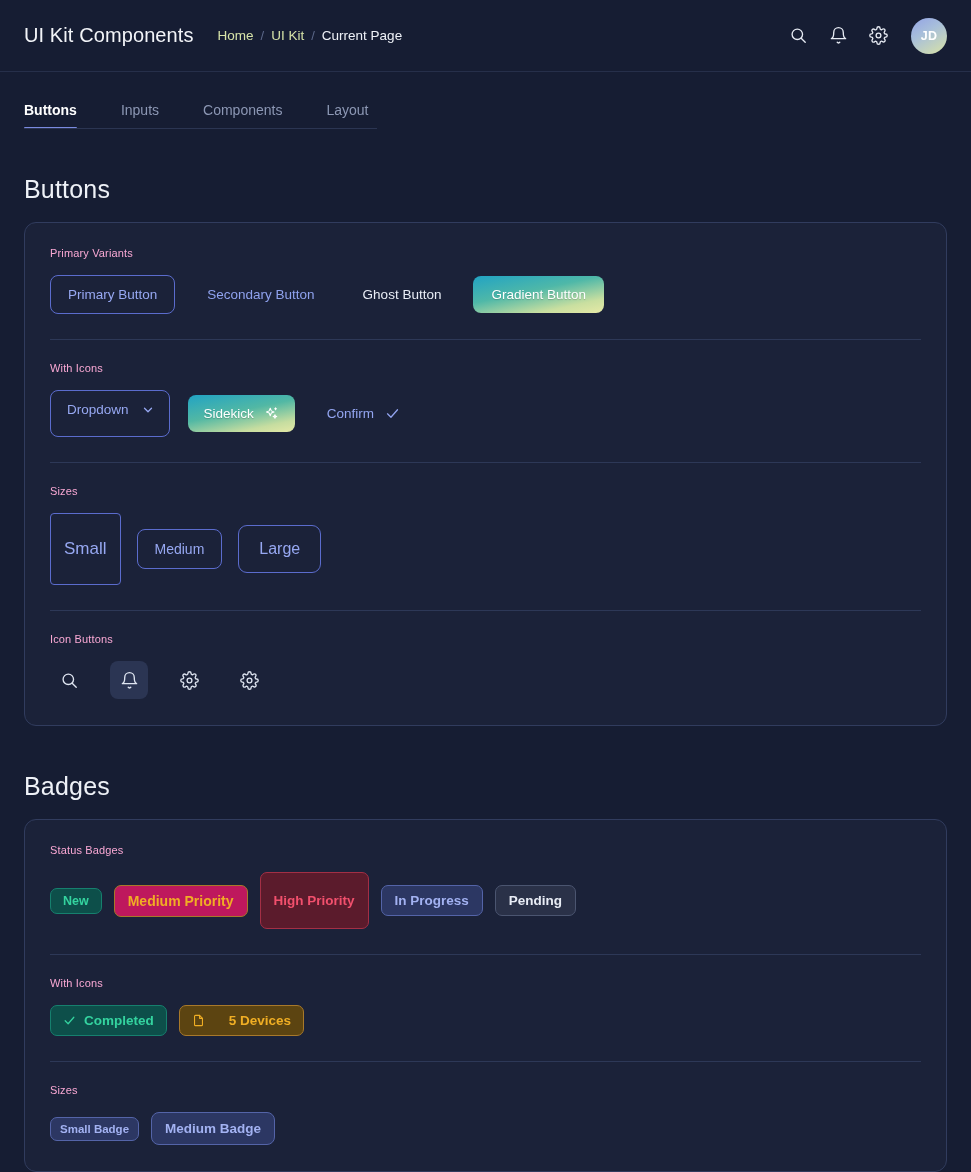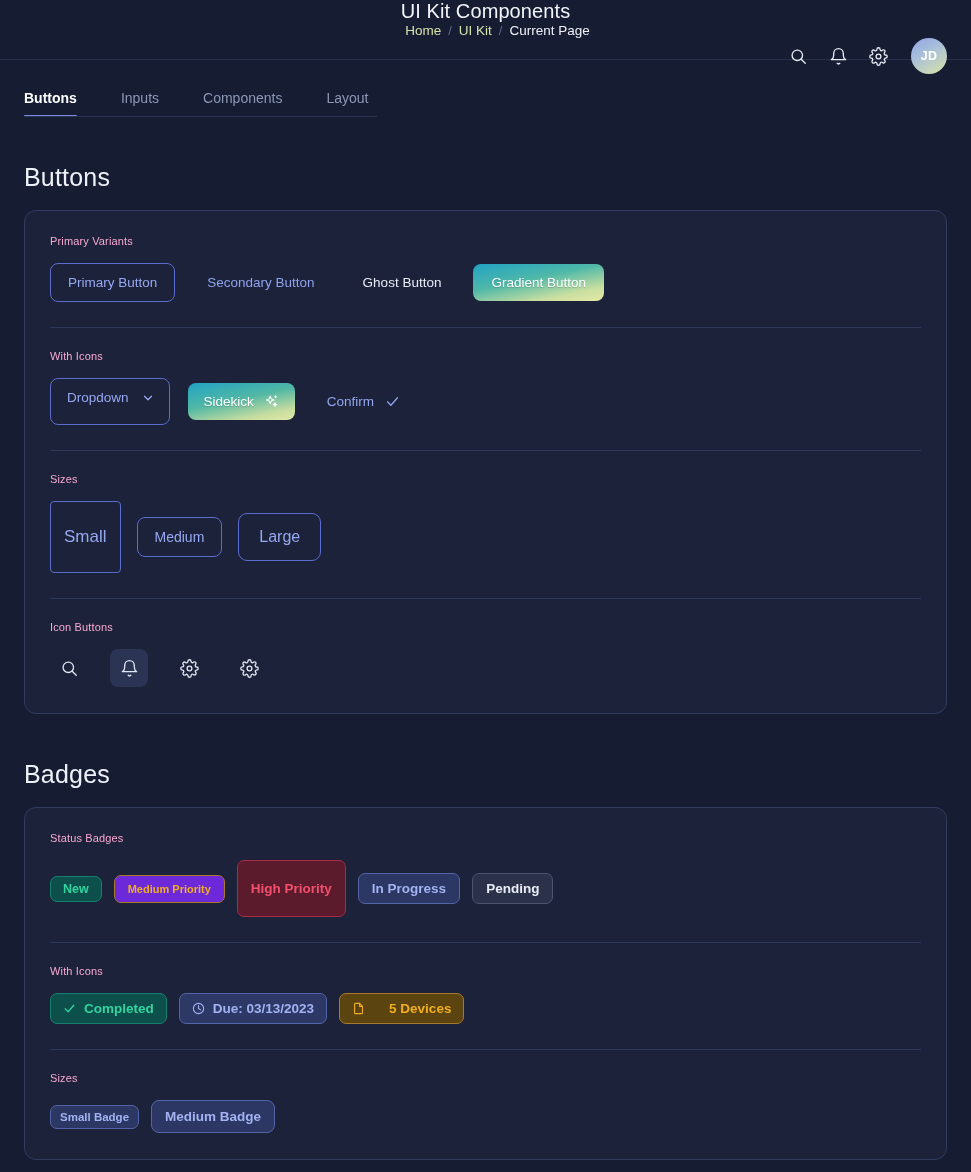--- a/index.html
+++ b/index.html
@@ -14,26 +14,25 @@
 
   .page {
     width: 971px;
     min-height: 1172px;
     background: #161d33;
     position: relative;
   }
 
   
   .header {
-    height: 60px;
+    height: 72px;
     display: flex;
     align-items: center;
     padding: 0 24px;
     border-bottom: 1px solid #262f4a;
-    flex-direction: column;
   }
   .app-title {
     font-size: 20px;
     color: #f2f4f8;
     font-weight: 400;
     letter-spacing: .1px;
     white-space: nowrap;
   }
   .breadcrumb {
     display: flex;
@@ -251,21 +250,21 @@
     font-size: 12.5px;
     font-weight: 700;
     border-radius: 7px;
     padding: 6px 11px;
     margin-right: 12px;
     white-space: nowrap;
     border: 1px solid transparent;
     cursor: pointer;
   }
   .badge-new     { background:#0d4f4a; border-color:#16806e; color:#34d39f; padding:5px 12px; }
-  .badge-medium  { background:#6d28d9; border-color:#a8792a; color:#f0ae24; padding:7px 13px; font-size:11px; }
+  .badge-medium  { background:#be185d; border-color:#a8792a; color:#f0ae24; padding:7px 13px; font-size:14px; }
   .badge-high    { background:#5b1b2c; border-color:#a32f45; color:#f2506d; padding:20px 13px; font-size:13.5px; }
   .badge-prog    { background:#2c3763; border-color:#5464a8; color:#a3b2f2; padding:7px 13px; font-size:13.5px; }
   .badge-pending { background:#2a3148; border-color:#4b5570; color:#e8ecf5; padding:7px 13px; font-size:13.5px; }
 
   .badge-completed { background:#0d4f4a; border-color:#16806e; color:#34d39f; padding:7px 12px; font-size:13.5px; gap:8px; }
   .badge-due       { background:#2d3866; border-color:#5464a8; color:#a3b2f2; padding:7px 12px; font-size:13.5px; gap:8px; }
   .badge-devices   { background:#5c4411; border-color:#a8792a; color:#f0ae24; padding:7px 12px; font-size:13.5px; gap:24px; }
 
   .badge-small  { background:#2c3763; border-color:#5464a8; color:#a3b2f2; border-radius:7px; padding:5px 9px; font-size:11.5px; }
   .badge-medium-size { background:#2c3763; border-color:#5464a8; color:#a3b2f2; border-radius:8px; padding:8px 13px; font-size:13.5px; }
@@ -451,29 +450,20 @@
 
         <span class="badge badge-completed">
           <span>
             <svg width="13" height="13" viewBox="0 0 24 24" fill="none" stroke="currentColor" stroke-width="2.3" stroke-linecap="round" stroke-linejoin="round">
                 <polyline points="4 12.5 9.5 18 20 6"></polyline>
               </svg>
           </span>
           <span>Completed</span>
         </span>
 
-        <span class="badge badge-due">
-          <span>
-            <svg width="13" height="13" viewBox="0 0 24 24" fill="none" stroke="currentColor" stroke-width="2" stroke-linecap="round" stroke-linejoin="round">
-                <circle cx="12" cy="12" r="9.5"></circle>
-                <polyline points="12 6.5 12 12 16 14.5"></polyline>
-              </svg>
-          </span>
-          <span>Due: 03/13/2023</span>
-        </span>
 
         <span class="badge badge-devices">
           <span>
             <svg width="13" height="13" viewBox="0 0 24 24" fill="none" stroke="currentColor" stroke-width="2" stroke-linecap="round" stroke-linejoin="round">
               <path d="M14 2.5H6.5a1.8 1.8 0 0 0-1.8 1.8v15.4a1.8 1.8 0 0 0 1.8 1.8h11a1.8 1.8 0 0 0 1.8-1.8V8z"></path>
               <polyline points="14 2.5 14 8 19.3 8"></polyline>
             </svg>
           </span>
           <span>5 Devices</span>
         </span>

